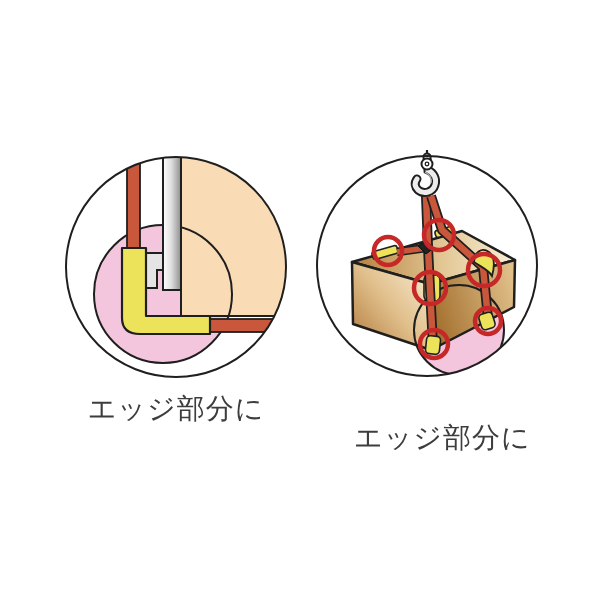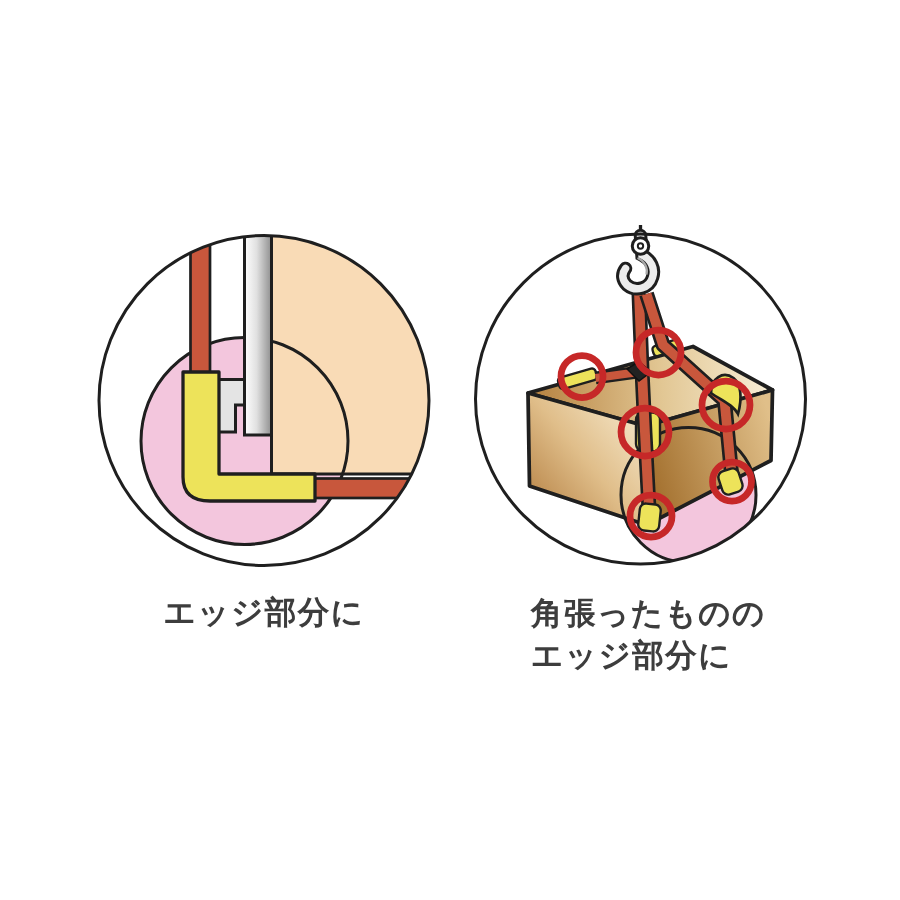--- a/index.html
+++ b/index.html
@@ -1,20 +1,20 @@
 <!DOCTYPE html>
 <html lang="ja"><head>
 <meta charset="utf-8">
 <style>
   html,body{margin:0;padding:0;background:#fff;}
   .stage{position:relative;width:600px;height:600px;background:var(--bg,#fff);overflow:hidden;
          font-family:"Liberation Sans","DejaVu Sans",sans-serif;}
   .art{position:absolute;left:0;top:0;}
-  .caption{position:absolute;color:var(--caption,#3d3d3d);font-size:21px;line-height:28px;
-           letter-spacing:1px;white-space:pre;font-weight:bold;}
+  .caption{position:absolute;color:var(--caption,#3d3d3d);font-size:28px;line-height:28px;
+           letter-spacing:1px;white-space:pre;}
   .caption-left{left:56px;top:395px;width:240px;text-align:center;}
   .caption-right{left:354px;top:396px;text-align:left;}
 </style>
 </head>
 <body>
 
 <div class="stage" style="--bg: #ffffff; --caption: #3d3d3d;">
   <svg class="art" width="600" height="600" viewBox="0 0 600 600">
     <defs>
       <clipPath id="clipL">
@@ -109,14 +109,14 @@
       <path d="M427,157 L428,170 C434,173 437,179 435,185 C433,192 424,195 418,190 C415,187 414,183 417,179" stroke-width="5" fill="none" stroke-linecap="round" stroke="#ECECEC"></path>
       <path d="M425,172 C430,174 432,179 431,183" stroke="#A9A9A9" stroke-width="1.5" fill="none"></path>
       <circle cx="427" cy="164" r="5.5" fill="#ffffff" stroke="#1f1f1f" stroke-width="2"></circle>
       <circle cx="427" cy="164" r="1.8" fill="#ffffff" stroke="#1f1f1f" stroke-width="1.3"></circle>
 
       <circle cx="427" cy="266" r="110" fill="none" stroke="#1f1f1f" stroke-width="2"></circle>
     </g>
   </svg>
 
   <div class="caption caption-left">エッジ部分に</div>
-  <div class="caption caption-right"><span>角張ったものの</span><br><span>エッジ部分に</span></div>
+  <div class="caption caption-right"><br><span>エッジ部分に</span></div>
 </div>
 
 </body></html>

